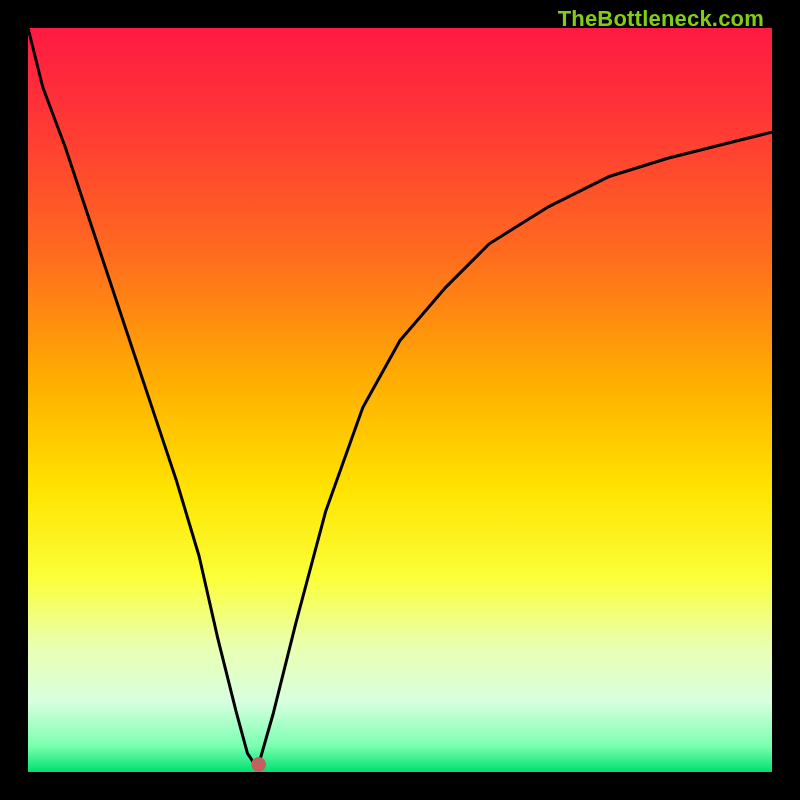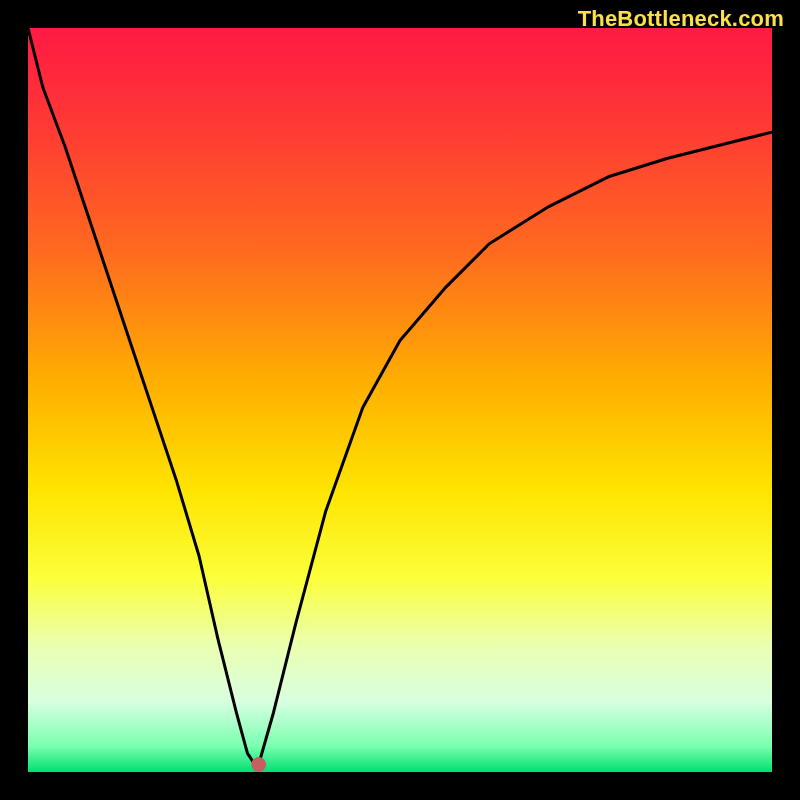--- a/index.html
+++ b/index.html
@@ -28,25 +28,25 @@
   .gradient-bg {
     position: absolute;
     left: 0;
     top: 0;
     width: 100%;
     height: 100%;
   }
   .watermark {
     position: absolute;
     top: 6px;
-    right: 16px;
+    right: 36px;
     font-family: Arial, Helvetica, sans-serif;
     font-size: 22px;
     font-weight: 600;
-    color: #fde047;
+    color: #84cc16;
     letter-spacing: 0.2px;
   }
   svg.curve {
     position: absolute;
     left: 0;
     top: 0;
     width: 100%;
     height: 100%;
     overflow: visible;
   }

